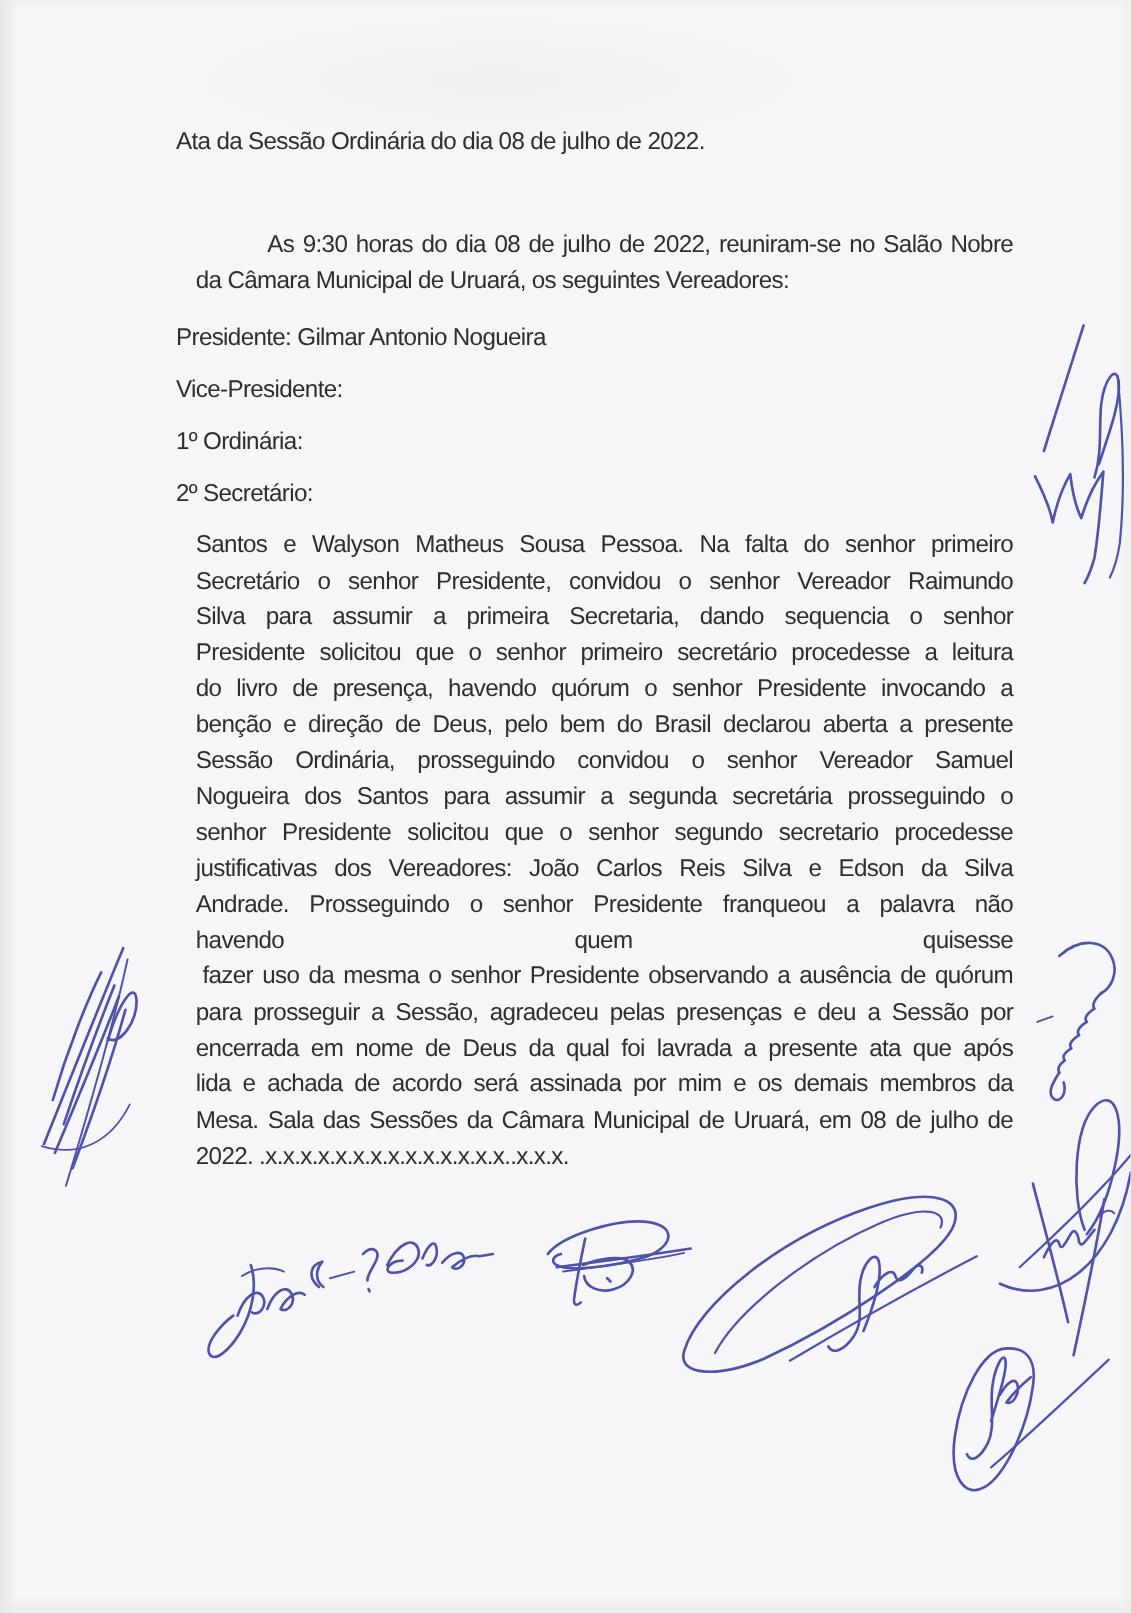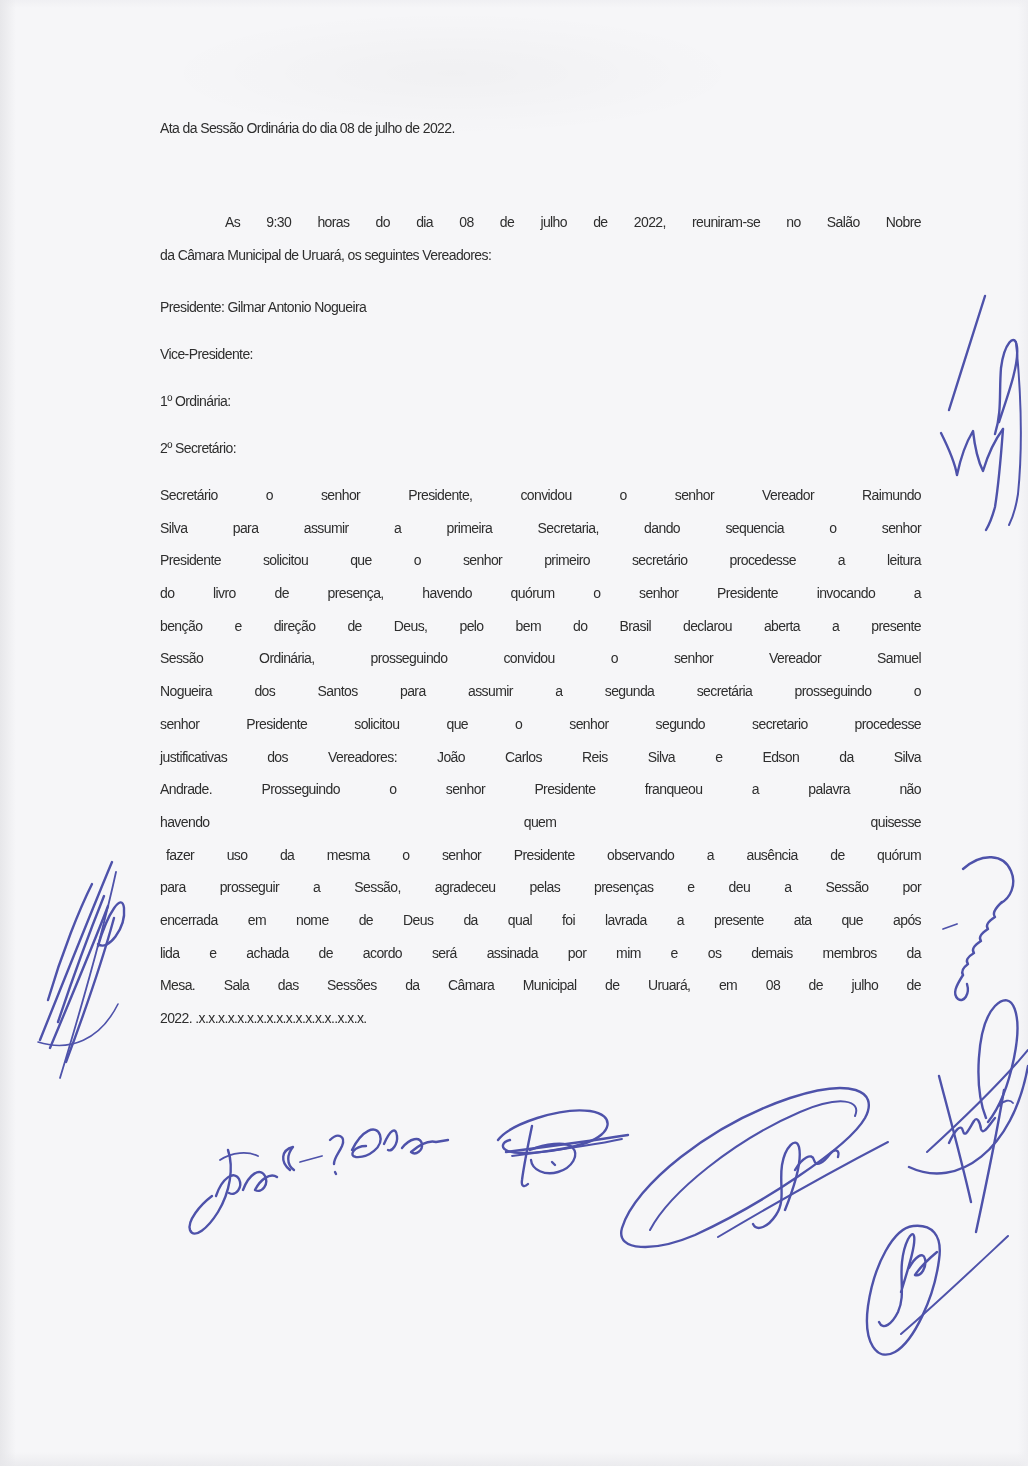--- a/index.html
+++ b/index.html
@@ -13,31 +13,31 @@
     background:
       radial-gradient(ellipse 420px 90px at 44% 5%, rgba(0,0,0,0.025), transparent 70%),
       linear-gradient(90deg, #e7e7ea 0px, rgba(231,231,234,0) 16px),
       linear-gradient(270deg, #efeff2 0px, rgba(239,239,242,0) 10px),
       linear-gradient(180deg, #f0f0f3 0px, rgba(240,240,243,0) 8px),
       linear-gradient(0deg, #ebebee 0px, rgba(235,235,238,0) 14px),
       #f6f6f8;
   }
   .txt{
     position:absolute;
-    font-size:14px;
+    font-size:22px;
     letter-spacing:-0.6px;
     line-height:32.7px;
     color:#2e2e2e;
   }
   .doc-title{left:160px;top:112px;width:770px;}
   .intro{left:160px;top:206px;width:761px;}
   .roles{left:160px;top:291px;width:761px;}
   .roles .role{height:32.7px;margin-bottom:14.3px;white-space:nowrap;}
   .body-par{left:160px;top:479px;width:761px;}
-  .line{height:32.7px;}
+  .line{height:32.7px;margin-left:18px;}
   .just{text-align:justify;text-align-last:justify;}
   .indent{padding-left:65px;}
   .sp{padding-left:6px;}
   .ink-layer{position:absolute;left:0;top:0;width:1028px;height:1466px;pointer-events:none;}
   .ink-layer path{fill:none;stroke-linecap:round;stroke-linejoin:round;}
 </style>
 </head>
 <body>
 
 <div class="page">
@@ -50,20 +50,21 @@
   </div>
 
   <div class="txt roles">
     <div class="role">Presidente: Gilmar Antonio Nogueira</div>
     <div class="role">Vice-Presidente:</div>
     <div class="role">1º Ordinária:</div>
     <div class="role">2º Secretário:</div>
   </div>
 
   <div class="txt body-par">
+    <div class="line just">Santos e Walyson Matheus Sousa Pessoa. Na falta do senhor primeiro</div>
     <div class="line just">Secretário o senhor Presidente, convidou o senhor Vereador Raimundo</div>
     <div class="line just">Silva para assumir a primeira Secretaria, dando sequencia o senhor</div>
     <div class="line just">Presidente solicitou que o senhor primeiro secretário procedesse a leitura</div>
     <div class="line just">do livro de presença, havendo quórum o senhor Presidente invocando a</div>
     <div class="line just">benção e direção de Deus, pelo bem do Brasil declarou aberta a presente</div>
     <div class="line just">Sessão Ordinária, prosseguindo convidou o senhor Vereador Samuel</div>
     <div class="line just">Nogueira dos Santos para assumir a segunda secretária prosseguindo o</div>
     <div class="line just">senhor Presidente solicitou que o senhor segundo secretario procedesse</div>
     <div class="line just">justificativas dos Vereadores: João Carlos Reis Silva e Edson da Silva</div>
     <div class="line just">Andrade. Prosseguindo o senhor Presidente franqueou a palavra não</div>

